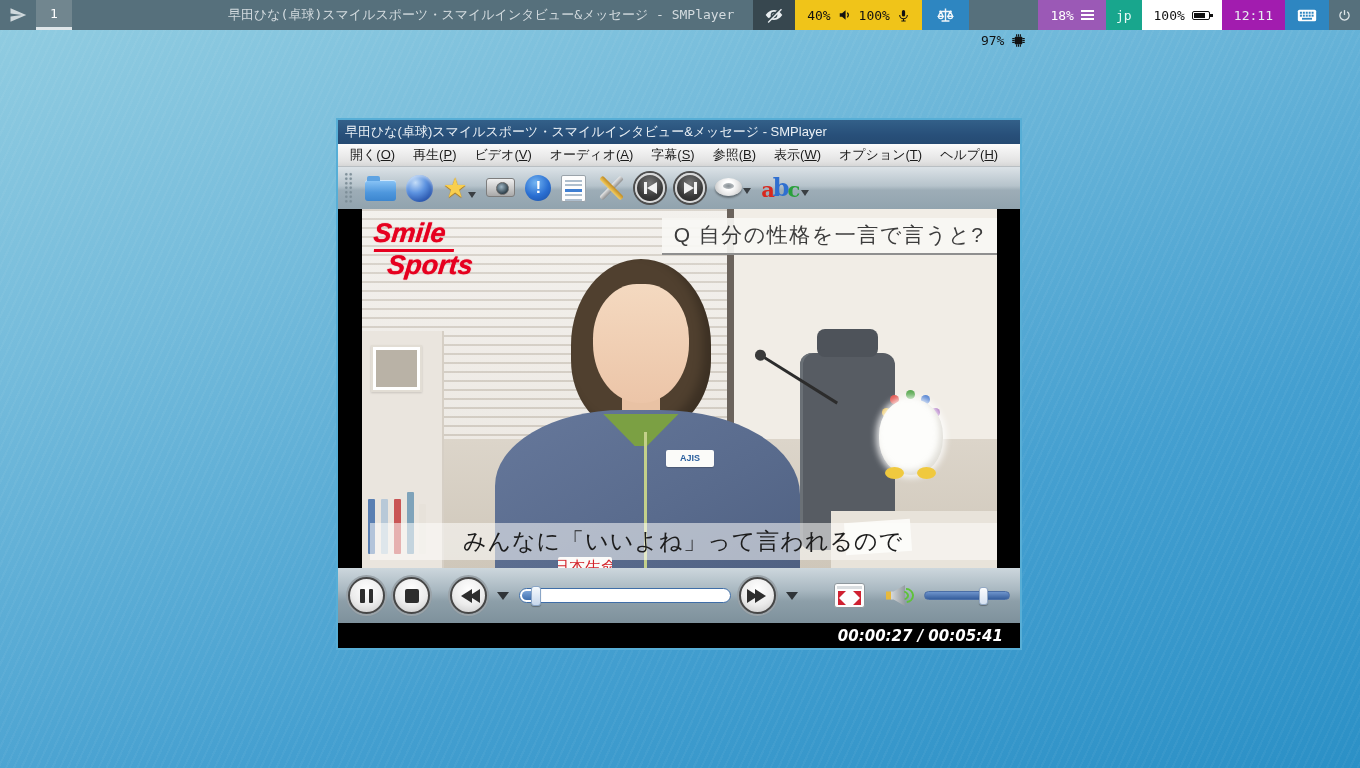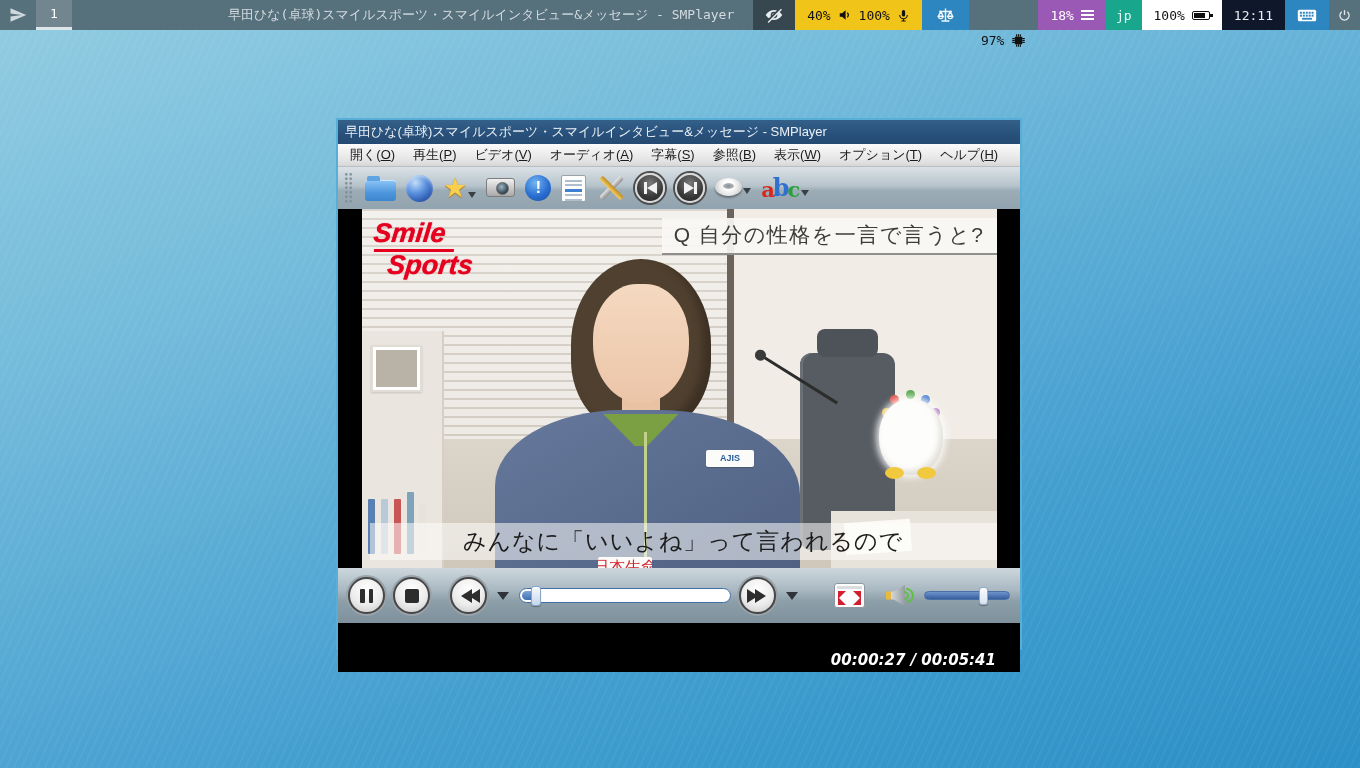--- a/index.html
+++ b/index.html
@@ -22,21 +22,21 @@
   .tray { display:flex; align-items:stretch; }
   .mod { display:flex; align-items:center; gap:7px; padding:0 12px; white-space:nowrap; }
   .mod-eye   { background:#37474f; padding:0 11px; }
   .mod-vol   { background:#f0c419; color:#111; }
   .mod-net   { background:#2e86c1; color:#f2f6f9; }
   .mod-scale { background:#2e86c1; padding:0 14px; }
   .mod-cpu   { background:#2ecc71; color:#111;margin-top:40px; }
   .mod-mem   { background:#9b59b6; color:#fff; }
   .mod-kbl   { background:#18a68d; color:#eafaf6; padding:0 10px; }
   .mod-bat   { background:#ffffff; color:#111; }
-  .mod-clk   { background:#0f172a; color:#e8edf0; }
+  .mod-clk   { background:#a21caf; color:#e8edf0; }
   .mod-kbd   { background:#2e86c1; padding:0 12px; }
   .mod-pwr   { background:transparent; padding:0 9px; }
   .hamb { display:inline-block; width:13px; }
   .hamb i { display:block; height:2px; background:#fff; margin:2px 0; }
   .batt { display:inline-block; width:18px; height:9px; border:1.5px solid #111; border-radius:2px; position:relative; }
   .batt::before{ content:""; position:absolute; left:1px; top:1px; bottom:1px; width:11px; background:#111; }
   .batt::after{ content:""; position:absolute; right:-4px; top:2px; width:2.5px; height:3.5px; background:#111; }
 
   
   .win { position:absolute; left:336px; top:118px; width:686px; height:532px;
@@ -137,21 +137,21 @@
     border-radius:50% 50% 42% 42%; box-shadow:inset -8px -6px 10px rgba(0,0,0,.25); }
   .face { position:absolute; left:33%; top:7%; width:30%; height:33%;
     background:linear-gradient(#f4d9c0,#ecc5a8); border-radius:46% 46% 50% 50%; }
   .neck { position:absolute; left:42%; top:36%; width:12%; height:10%; background:#e9c2a4; }
   .jacket { position:absolute; left:2%; top:42%; width:96%; height:62%;
     background:linear-gradient(150deg,#66789b 0%,#596b8d 50%,#4b5c7d 100%); border-radius:42% 46% 0 0 / 34% 38% 0 0; }
   .collar { position:absolute; left:36%; top:43%; width:24%; height:9%; background:#7ba043;
     clip-path:polygon(0 0, 100% 0, 58% 100%, 42% 100%); }
   .zip { position:absolute; left:49%; top:48%; width:3px; height:54%; background:#c3d08a; }
   .patch { position:absolute; background:#fbfbf9; border-radius:2px; display:flex; align-items:center; justify-content:center;
-    box-shadow:0 1px 1px rgba(0,0,0,.2); overflow:hidden; white-space:nowrap;margin-left:40px; }
+    box-shadow:0 1px 1px rgba(0,0,0,.2); overflow:hidden; white-space:nowrap; }
   .patch-ajis { left:56%; top:53%; width:15%; height:5%; color:#2a5f9e; font-size:9px; font-weight:bold; }
   .patch-nissay { left:22%; top:83%; width:17%; height:6%; color:#d3232a; font-size:16px; font-weight:normal; }
   .logo { position:absolute; left:10px; top:12px; color:#e6001f; font-style:italic; font-weight:900;
     font-size:27px; line-height:0.95; transform:skewX(-6deg); text-shadow:0 0 1px #e6001f; }
   .logo .l2 { margin-left:17px; display:block; }
   .logo .tag { display:block; height:3px; width:80px; background:#e6001f; margin:2px 0 1px 2px; }
   .qcap { position:absolute; top:9px; right:0; padding:3px 12px 4px; background:rgba(248,247,244,.92);
     color:#3c3c3c; font-size:21px; letter-spacing:1.5px; border-bottom:2px solid #8f8f8f; }
   .subband { position:absolute; left:0; right:0; bottom:8px; height:37px; background:rgba(253,253,252,.55);
     display:flex; align-items:center; justify-content:center;margin-left:8px; }
@@ -188,21 +188,21 @@
     clip-path:polygon(0 32%, 38% 32%, 95% 2%, 95% 98%, 38% 68%, 0 68%); }
   .spk-w { position:absolute; border:2.5px solid #5fc23a; border-left-color:transparent; border-bottom-color:transparent;
     border-radius:50%; transform:rotate(42deg); }
   .spk-w1 { width:9px; height:9px; right:7px; top:8px; }
   .spk-w2 { width:15px; height:15px; right:2px; top:5px; }
   .vol { width:86px; height:9px; border-radius:5px; background:linear-gradient(#6e94cc,#365f9d); position:relative;
     border:1px solid #4a6ea6; flex:none; }
   .vol-handle { position:absolute; top:-5px; width:9px; height:18px; border-radius:3px;
     background:linear-gradient(#fbfcfe,#d6e2f1); border:1px solid #93a9c5; box-shadow:0 1px 1px rgba(0,0,0,.3); }
 
-  .statusbar { height:25px; background:#000; display:flex; align-items:center; justify-content:flex-end; padding:0 24px;margin-top:24px; }
+  .statusbar { height:25px; background:#000; display:flex; align-items:center; justify-content:flex-end; padding:0 17px; }
   .statusbar span { color:#fff; font-family:"DejaVu Sans", sans-serif; font-weight:bold; font-style:italic; font-size:15px; }
 </style>
 </head>
 <body>
 
 <div class="topbar">
   <div class="tb-plane">
     <svg width="18" height="18" viewBox="0 0 24 24">
         <path fill="#cfd8dc" d="M2 21l21-9L2 3v7l15 2-15 2z"></path>
       </svg>

